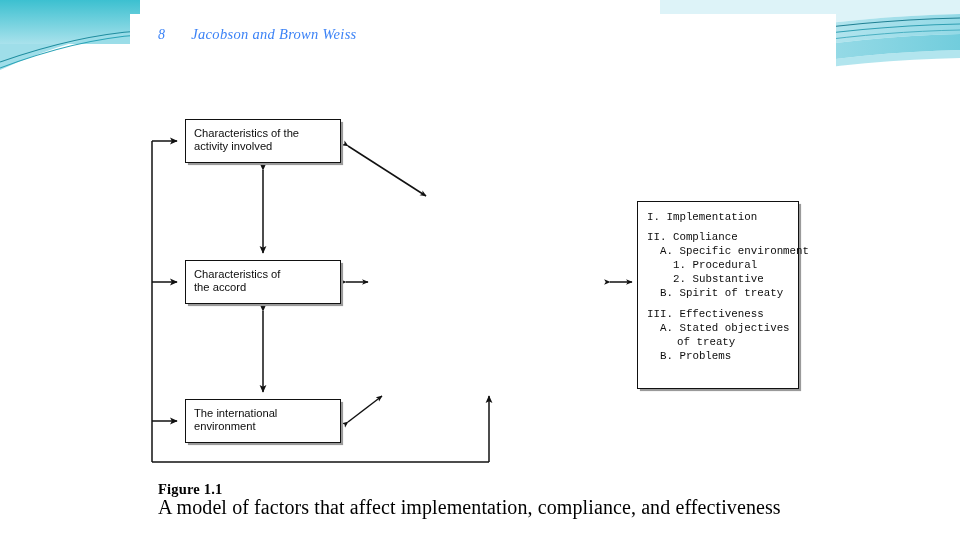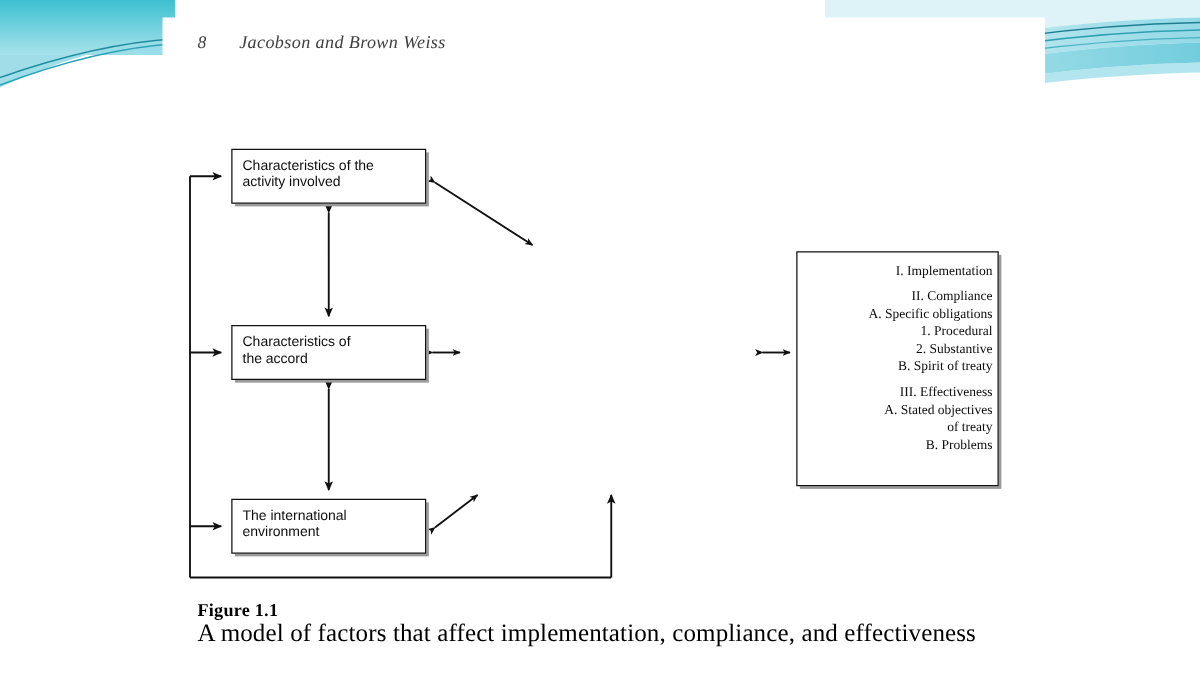--- a/index.html
+++ b/index.html
@@ -37,21 +37,21 @@
     background: #ffffff;
     z-index: 5;
   }
 
   #page-header {
     position: absolute;
     left: 28px; top: 12px;
     font-family: "Liberation Serif", serif;
     font-style: italic;
     font-size: 14.5px;
-    color: #404040;
+    color: #3b82f6;
     letter-spacing: 0.3px;
     white-space: nowrap;
   }
   #page-header .folio { margin-right: 26px; font-size: 14px; }
 
   
   #figure-area {
     position: absolute;
     left: 0; top: 70px;
     width: 706px; height: 390px;
@@ -90,25 +90,24 @@
     position: absolute; left: 0; right: 0; top: 84px;
     text-align: center;
     font-size: 11.6px;
   }
 
   #box-outcomes {
     left: 507px; top: 117px; width: 162px; height: 188px;
   }
   #outcome-list {
     position: absolute; left: 9px; top: 8px; right: 4px;
-    font-family: Liberation Serif, serif;
+    font-family: Liberation Mono, monospace;
     font-size: 10.8px;
     line-height: 14.1px;
     color: #0d0d0d;
-    text-align: right;
   }
   .ol-item { white-space: nowrap; }
   .ol-l0 { padding-left: 0px; }
   .ol-l1 { padding-left: 13px; }
   .ol-l2 { padding-left: 26px; }
   .ol-l3 { padding-left: 30px; }
   .ol-gap { height: 6px; }
 
   
   #caption {
@@ -230,21 +229,21 @@
         <div class="dbox-text">The international
 environment</div>
       </div>
 
 
       <div class="dbox" id="box-outcomes">
         <div id="outcome-list">
             <div class="ol-item ol-l0">I. Implementation</div>
             <div class="ol-gap"></div>
             <div class="ol-item ol-l0">II. Compliance</div>
-            <div class="ol-item ol-l1">A. Specific obligations</div>
+            <div class="ol-item ol-l1">A. Specific environment</div>
             <div class="ol-item ol-l2">1. Procedural</div>
             <div class="ol-item ol-l2">2. Substantive</div>
             <div class="ol-item ol-l1">B. Spirit of treaty</div>
             <div class="ol-gap"></div>
             <div class="ol-item ol-l0">III. Effectiveness</div>
             <div class="ol-item ol-l1">A. Stated objectives</div>
             <div class="ol-item ol-l3">of treaty</div>
             <div class="ol-item ol-l1">B. Problems</div>
           </div>
       </div>

